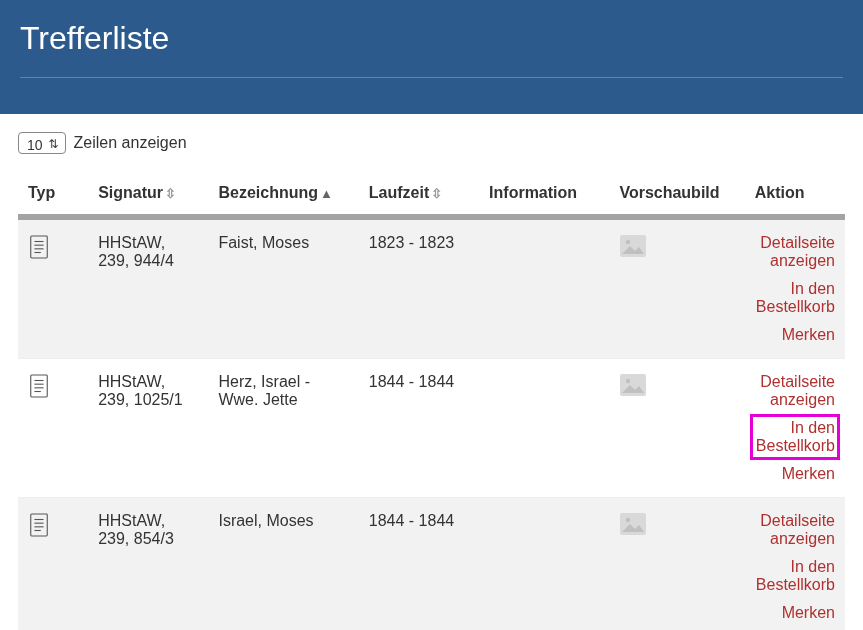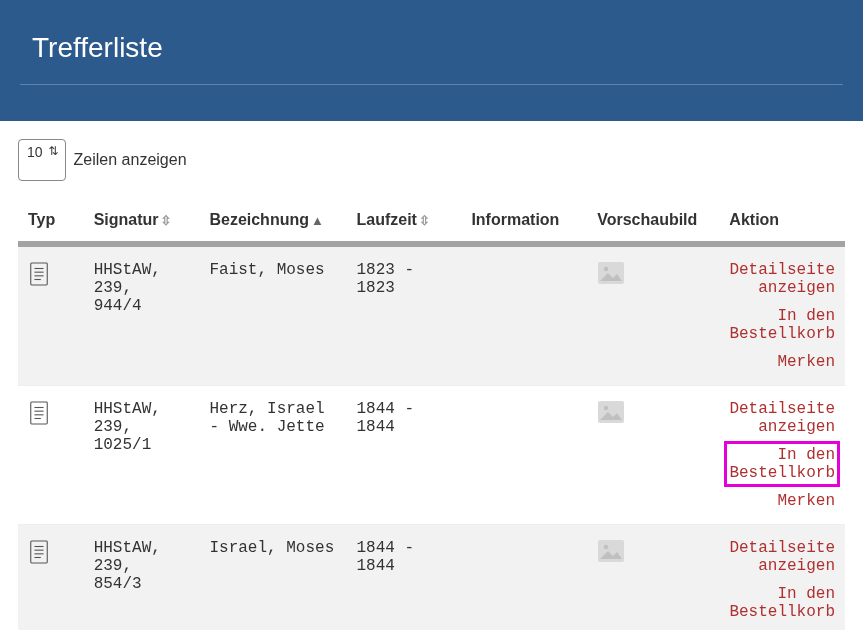--- a/index.html
+++ b/index.html
@@ -9,43 +9,43 @@
     font-size: 16px;
     color: #333;
     background: #fff;
   }
   .header {
     background: #2c5a8c;
     color: #fff;
     padding: 20px 20px 28px 20px;
   }
   .header h1 {
-    margin: 12px;
+    margin: 0;
     font-weight: 300;
-    font-size: 28px;
+    font-size: 32px;
   }
   .header hr {
     margin-top: 20px;
     border: none;
     border-top: 1px solid rgba(255,255,255,0.25);
   }
   .content {
     padding: 18px;
   }
   .rows-control {
     display: flex;
     align-items: center;
     gap: 8px;
     margin-bottom: 18px;
   }
   .select-wrap {
     position: relative;
     border: 1px solid #888;
     border-radius: 4px;
-    padding: 4px 22px 20px 8px;
+    padding: 4px 22px 0 8px;
     font-size: 14px;
   }
   .select-caret {
     position: absolute;
     right: 6px;
     top: 5px;
     font-size: 12px;
     line-height: 12px;
   }
   table {
@@ -56,21 +56,20 @@
     text-align: left;
     font-weight: 700;
     padding: 12px 10px 12px 10px;
     border-bottom: 6px solid #a3a3a3;
     vertical-align: middle;
   }
   tbody td {
     padding: 14px 10px;
     border-top: 1px solid #eee;
     vertical-align: top;
-    font-family: Liberation Mono, monospace;
   }
   tbody tr:nth-child(odd) td {
     background: #f2f2f2;
   }
   .sort-icon {
     color: #999;
     font-size: 13px;
     margin-left: 2px;
   }
   .sort-asc {

